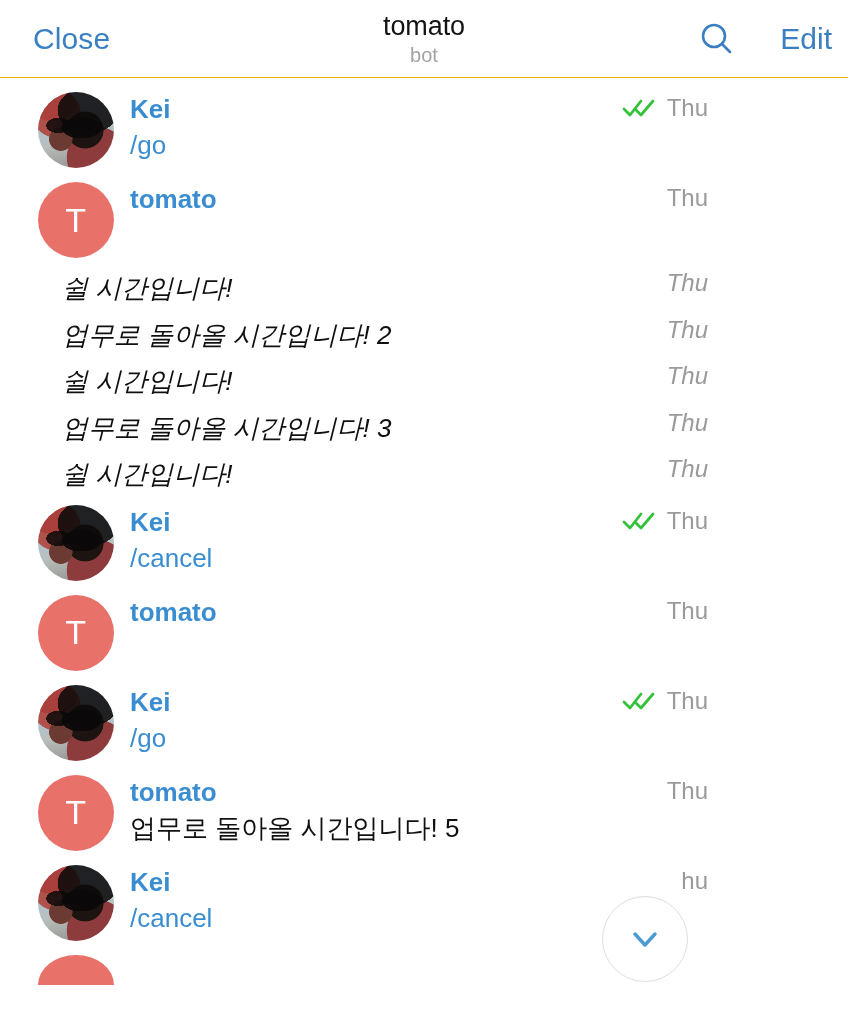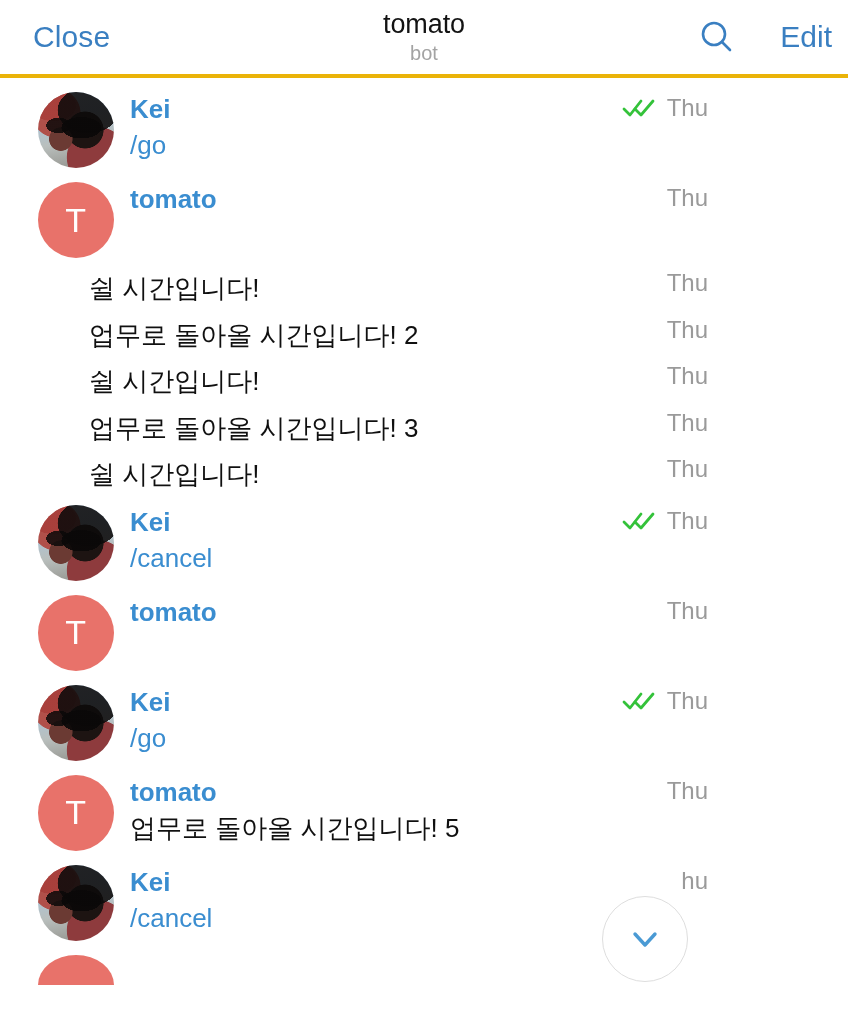--- a/index.html
+++ b/index.html
@@ -12,21 +12,21 @@
     font-family: "Liberation Sans", "DejaVu Sans", sans-serif;
     -webkit-font-smoothing: antialiased;
   }
 
   
   .header {
     position: relative;
     height: 78px;
     width: 848px;
     background: #ffffff;
-    border-bottom: 4px solid #eab308;
+    border-bottom: 1px solid #eab308;
     display: flex;
     align-items: center;
   }
   .hdr-close {
     position: absolute;
     left: 33px;
     top: 50%;
     transform: translateY(-50%);
     font-size: 30px;
     color: #3a7fc1;
@@ -183,21 +183,21 @@
   .meta.at-name { top: 4px; }
   .meta.at-text { top: 1px; }
   .time {
     font-size: 24px;
     color: #9a9a9a;
     line-height: 1;
   }
   .ticks { display: inline-flex; align-items: center; }
 
   
-  .row.textonly { padding-left: 89px; }
+  .row.textonly { padding-left: 62px; font-style: italic; }
 
   
   .scroll-fab {
     position: absolute;
     right: 36px;
     bottom: 36px;
     width: 86px;
     height: 86px;
     border-radius: 50%;
     background: #ffffff;

